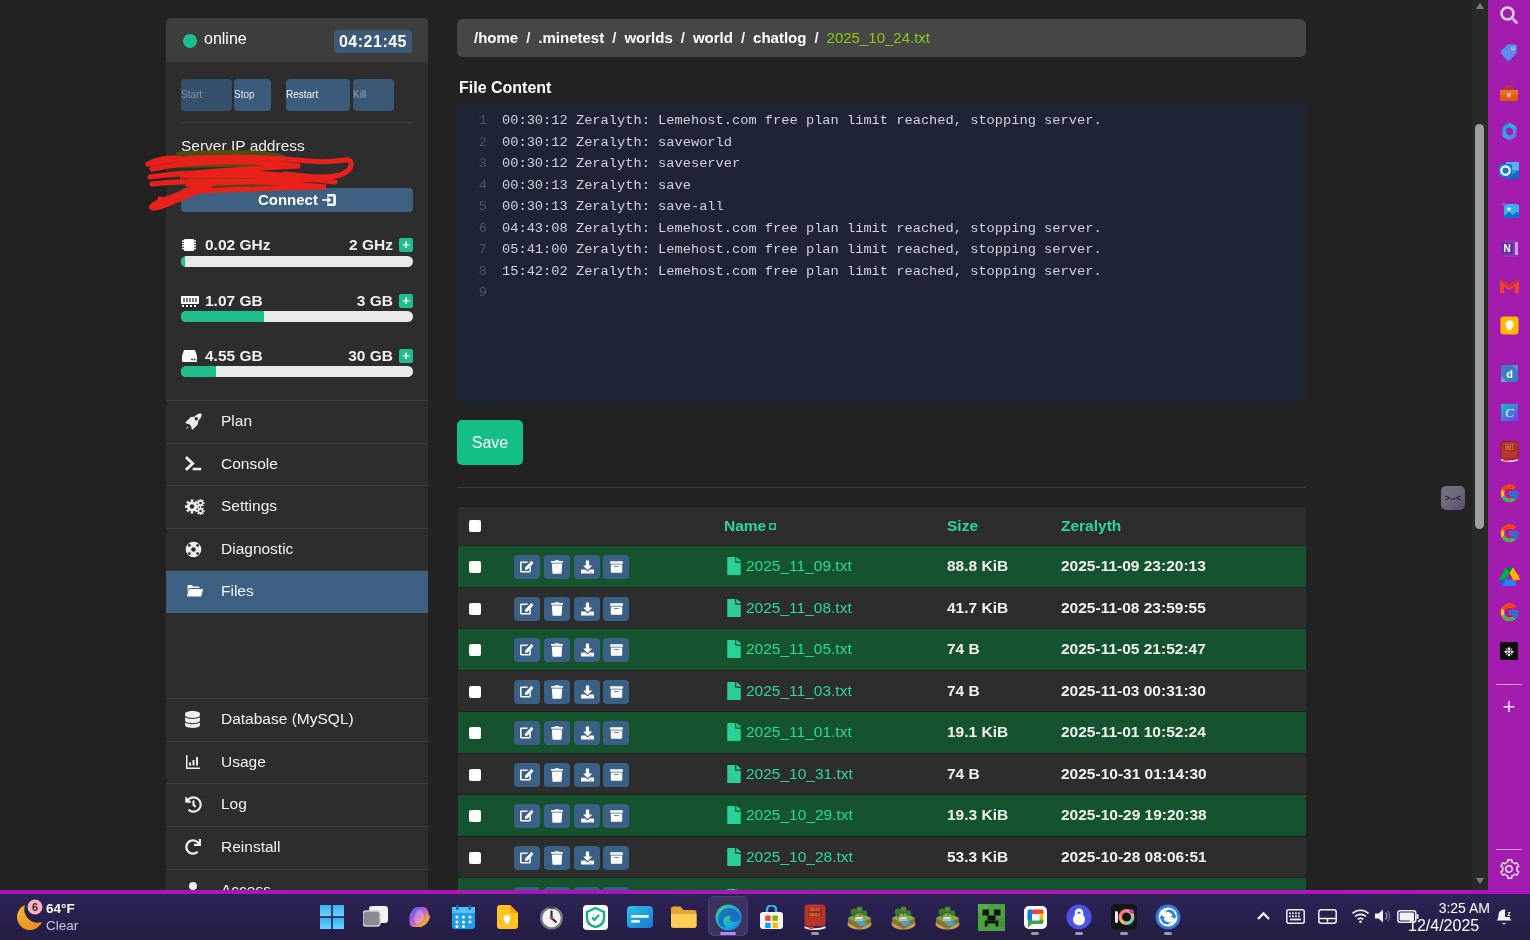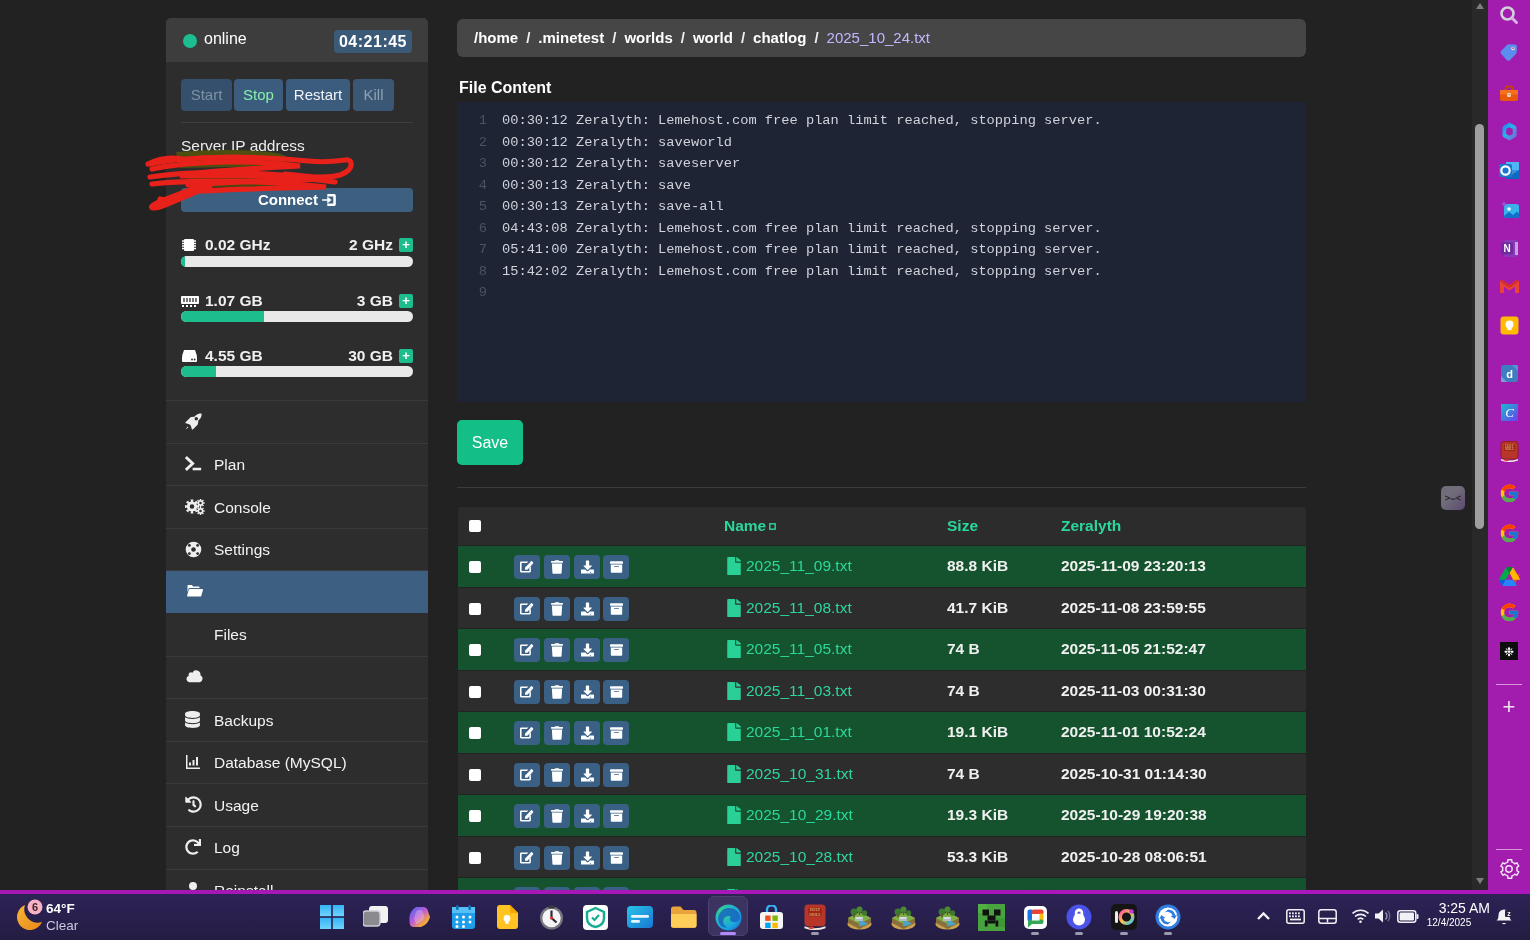--- a/index.html
+++ b/index.html
@@ -7,49 +7,49 @@
   body { background:#222222; font-family:"Liberation Sans",sans-serif; position:relative; }
   .abs { position:absolute; }
 
   
   #card { left:166px; top:18px; width:262px; height:872px; background:#2d2d2d; border-radius:5px 5px 0 0; }
   #cardhead { left:0; top:0; width:262px; height:44px; background:#3d3d3d; border-radius:5px 5px 0 0; }
   #dot { left:17px; top:16px; width:14px; height:14px; border-radius:50%; background:#1dbd92; }
   #online { left:38px; top:12px; font-size:16px; color:#fff; }
   #timer { left:168px; top:12px; width:78px; height:23px; background:#3b5a78; border-radius:4px; color:#fff; font-weight:bold; font-size:16px; text-align:center; line-height:23px; letter-spacing:0.5px;}
 
-  .ctlbtn { top:61px; height:32px; border-radius:4px; font-size:15px; text-align:center; line-height:32px; font-weight:400; }
+  .ctlbtn { top:61px; height:32px; border-radius:4px; font-size:10px; line-height:32px; font-weight:400; }
   #bstart { left:15px; width:51px; background:#34506c; color:#7e92a5; }
-  #bstop  { left:68px; width:49px; background:#3c5c7e; color:#86efac; }
+  #bstop  { left:68px; width:37px; background:#3c5c7e; color:#e5e5e5; }
   #brestart { left:120px; width:64px; background:#3c5c7e; color:#f0f4f8; }
   #bkill { left:187px; width:41px; background:#3a5876; color:#8ea1b2; }
 
   #div1 { left:15px; top:104px; width:232px; height:1px; background:#3f3f3f; }
   #ipLabel { left:15px; top:119px; font-size:15.5px; color:#ececec; }
 
   #connect { left:15px; top:170px; width:232px; height:24px; background:#3d6080; border-radius:4px; color:#fff; font-weight:bold; font-size:15px; text-align:center; line-height:24px; }
 
   .resline { left:15px; width:232px; height:20px; color:#f0f0f0; font-size:15.5px; font-weight:bold; }
   .resbar { left:15px; width:232px; height:11px; border-radius:5.5px; background:#e9e9e9; overflow:hidden; }
   .resfill { position:absolute; left:0; top:0; height:11px; background:#1dbd8e; }
   .plus { position:absolute; right:0; top:2px; width:14px; height:14px; background:#1dbd8e; border-radius:2px; color:#fff; font-weight:bold; font-size:13px; line-height:14px; text-align:center; }
   .resico { position:absolute; left:0; top:1px; }
   .resnum { position:absolute; left:24px; top:0; }
   .resmax { position:absolute; right:20px; top:0; }
 
   
   .mi { left:0; width:262px; height:42.6px; border-top:1px solid #3a3a3a; color:#f2f2f2; font-size:15.5px; }
-  .mi .lbl { position:absolute; left:48px; top:11px;margin-top:44px; }
+  .mi .lbl { position:absolute; left:55px; top:11px; }
   .mi svg { position:absolute; left:19px; top:12px; }
   .sel { background:#3d5f82; }
 
   
   #crumb { left:457px; top:19px; width:849px; height:38px; background:#464646; border-radius:6px; color:#fff; font-size:15px; font-weight:bold; line-height:38px; }
   #crumb span.sep { color:#f0f0f0; padding:0 8px; }
-  #crumb .last { color:#c4b5fd; font-weight:400; }
+  #crumb .last { color:#84cc16; font-weight:400; }
   #fcTitle { left:459px; top:79px; font-size:16px; font-weight:bold; color:#fff; }
   #editor { left:457px; top:102px; width:849px; height:300px; background:#1e2433; font-family:"Liberation Mono",monospace; font-size:13.7px; line-height:21.5px; }
   #editor .gutter { position:absolute; left:0; top:8px; width:30px; text-align:right; color:#4b5266; }
   #editor .code { position:absolute; left:45px; top:8px; color:#ced3dc; white-space:pre; }
   #save { left:457px; top:420px; width:66px; height:45px; background:#13bf87; border-radius:5px; color:#fff; font-size:16px; text-align:center; line-height:45px; }
   #hr1 { left:457px; top:487px; width:849px; height:1px; background:#3c3c3c; }
 
   
   #tbl { left:458px; top:507px; width:848px; height:383px; background:#2c2c2c; border-radius:4px 4px 0 0; overflow:hidden; }
   .thead { position:absolute; left:0; top:0; width:848px; height:38px; background:#2c2c2c; color:#2bd89c; font-weight:bold; font-size:15.5px; }
@@ -170,26 +170,20 @@
         <circle cx="17.8" cy="17.8" r="2" fill="#2d2d2d"></circle>
       </svg>
     <span class="lbl">Diagnostic</span>
     </div>
   <div class="abs mi sel" style="top:552.4px">
     <svg width="19" height="16" viewBox="0 0 576 512">
         <path fill="#fff" d="M88 64h112l48 48h176a24 24 0 0 1 24 24v24H136a48 48 0 0 0-46 34L64 302V88a24 24 0 0 1 24-24z"></path>
         <path fill="#fff" d="M129 192h407a24 24 0 0 1 23 31l-55 192a24 24 0 0 1-23 17H75a24 24 0 0 1-23-31l54-192a24 24 0 0 1 23-17z"></path>
       </svg>
     <span class="lbl">Files</span>
-    </div>
-  <div class="abs mi" style="top:637.6px">
-    <svg width="19" height="14" viewBox="0 0 640 512">
-        <path fill="#eee" d="M537 226a154 154 0 0 0-292-86 88 88 0 0 0-133 107A120 120 0 0 0 120 480h400a136 136 0 0 0 17-254z"></path>
-      </svg>
-    <span class="lbl">Backups</span>
     </div>
   <div class="abs mi" style="top:680.2px">
     <svg width="15" height="17" viewBox="0 0 448 512">
         <path fill="#eee" d="M448 80v48c0 44-100 80-224 80S0 172 0 128V80C0 36 100 0 224 0s224 36 224 80zm0 110v96c0 44-100 80-224 80S0 330 0 286v-96c48 33 136 48 224 48s176-15 224-48zm0 160v82c0 44-100 80-224 80S0 476 0 432v-82c48 33 136 48 224 48s176-15 224-48z"></path>
       </svg>
     <span class="lbl">Database (MySQL)</span>
     </div>
   <div class="abs mi" style="top:722.8px">
     <svg width="16" height="16" viewBox="0 0 512 512">
         <path fill="#eee" d="M32 32h48v400h400v48H32zm96 336v-96h64v96zm112 0V192h64v176zm112 0V96h64v272z"></path>
@@ -872,20 +866,20 @@
       <path d="M1 5.5 h3.5 L9 1.5 v13 L4.5 10.5 H1Z" fill="#f2f2f6"></path>
       <path d="M11.5 4.5 a5.5 5.5 0 0 1 0 7" stroke="#9a93ad" stroke-width="1.4" fill="none"></path>
       <path d="M13.8 2.6 a8.5 8.5 0 0 1 0 10.8" stroke="#6d6685" stroke-width="1.4" fill="none"></path>
     </svg>
     <svg class="trayico" style="left:1397px;top:16px" width="22" height="13" viewBox="0 0 22 13">
       <rect x="0.8" y="0.8" width="18" height="11.4" rx="2.5" fill="none" stroke="#f2f2f6" stroke-width="1.5"></rect>
       <rect x="2.6" y="2.6" width="14.4" height="7.8" rx="1.2" fill="#f2f2f6"></rect>
       <rect x="19.5" y="4" width="2" height="5" rx="1" fill="#f2f2f6"></rect>
     </svg>
     <div style="position:absolute;left:1408px;top:6px;width:82px;height:15px;color:#fff;font-size:14px;text-align:right">3:25 AM</div>
-    <div style="position:absolute;left:1408px;top:23px;width:82px;height:15px;color:#fff;font-size:10px;text-align:center">12/4/2025</div>
+    <div style="position:absolute;left:1408px;top:23px;width:82px;height:15px;color:#fff;font-size:16px;text-align:left">12/4/2025</div>
     <svg class="trayico" style="left:1494px;top:14px" width="20" height="20" viewBox="0 0 20 20">
       <path d="M10 1.5 a5.5 5.5 0 0 1 5.5 5.5 c0 3.5 1 4.5 2 5.5 H2.5 c1-1 2-2 2-5.5 A5.5 5.5 0 0 1 10 1.5Z" fill="#f2f2f6"></path>
       <path d="M8 15 a2.2 2.2 0 0 0 4 0Z" fill="#f2f2f6"></path>
       <rect x="11" y="2" width="8" height="7" rx="1" fill="#2a2145"></rect>
       <text x="15" y="8" font-size="7" font-weight="bold" fill="#f2f2f6" text-anchor="middle">z</text>
     </svg>
   </div>
 
 </body></html>

